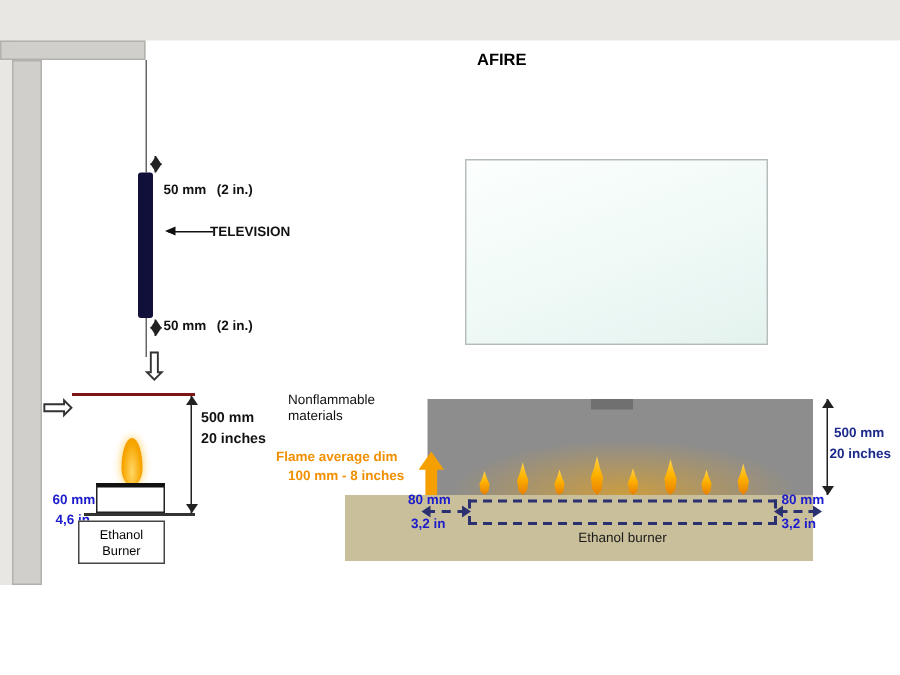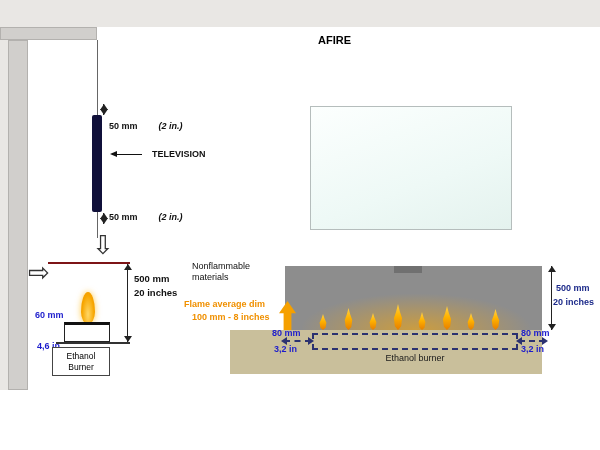--- a/index.html
+++ b/index.html
@@ -9,21 +9,21 @@
   .band { position:absolute; background:#e9e7e4; }
   .wallfill { position:absolute; background:#d1cfcc; border:1px solid #b3b1ae; }
   .line-v { position:absolute; width:1px; background:#666; }
 
   .lbl { position:absolute; font-size:9px; color:#111; line-height:1.25; white-space:nowrap; }
   .b { font-weight:bold; }
   .wrap { white-space:normal; }
   .blue { color:#1c1ccc; font-weight:bold; }
   .orange { color:#f09000; font-weight:bold; }
   .title { position:absolute; font-size:11px; font-weight:bold; color:#000; white-space:nowrap; }
-  .sp { margin-left:21px;font-style:italic; }
+  .sp { margin-left:7px; }
 
   .glyph { position:absolute; color:#333; line-height:1; font-family:"DejaVu Sans", sans-serif; }
 
   
   .vdim { position:absolute; width:0; border-left:1px solid #222; }
   .vdim::before, .vdim::after { content:""; position:absolute; left:-4px; width:0; height:0;
     border-left:4px solid transparent; border-right:4px solid transparent; }
   .vdim::before { top:0; border-bottom:6px solid #222; }
   .vdim::after { bottom:0; border-top:6px solid #222; }
 
@@ -57,21 +57,21 @@
   <div class="line-v" style="left:97px;top:212px;height:26px"></div>
 
   <div style="position:absolute;left:92px;top:115px;width:10px;height:97px;background:#10103a;border-radius:2px"></div>
 
   <div class="vdim" style="left:103px;top:104px;height:11px"></div>
   <div class="lbl b" style="left:109px;top:121px">
     <span>50 mm</span><span class="sp">(2 in.)</span>
   </div>
 
   <div class="harrow" style="left:112px;top:154px;width:30px"></div>
-  <div class="lbl b" style="left:152px;top:149px">TELEVISION</div>
+  <div class="lbl b" style="left:140px;top:149px">TELEVISION</div>
 
   <div class="vdim" style="left:103px;top:213px;height:11px"></div>
   <div class="lbl b" style="left:109px;top:212px">
     <span>50 mm</span><span class="sp">(2 in.)</span>
   </div>
 
   <div class="glyph" style="left:92px;top:232px;font-size:26px">⇩</div>
 
 
   <div style="position:absolute;left:48px;top:262px;width:82px;height:2px;background:#7d1416"></div>
@@ -83,21 +83,21 @@
               border-radius:50% 50% 50% 50% / 62% 62% 38% 38%;
               filter:drop-shadow(0 0 3px rgba(255,180,0,.7))"></div>
 
   <div style="position:absolute;left:64px;top:322px;width:46px;height:20px;background:#fff;border:1px solid #222;border-top:3px solid #111"></div>
   <div style="position:absolute;left:56px;top:342px;width:74px;height:2px;background:#333"></div>
 
   <div class="vdim" style="left:127px;top:264px;height:78px"></div>
   <div class="lbl b" style="left:134px;top:273px;font-size:9.5px">500 mm</div>
   <div class="lbl b" style="left:134px;top:287px;font-size:9.5px">20 inches</div>
 
-  <div class="lbl blue" style="left:35px;top:310px">60 mm</div>
+  <div class="lbl blue" style="left:35px;top:328px">60 mm</div>
   <div class="lbl blue" style="left:37px;top:341px">4,6 in</div>
 
   <div style="position:absolute;left:52px;top:347px;width:58px;height:29px;background:#fff;border:1px solid #444;
               display:flex;align-items:center;justify-content:center;text-align:center;font-size:8.5px;line-height:1.2">Ethanol Burner</div>
 
   <div class="title" style="left:318px;top:34px">AFIRE</div>
 
   <div style="position:absolute;left:310px;top:106px;width:202px;height:124px;border:1px solid #b5bdbc;
               background:linear-gradient(160deg,#fcfffe 0%,#eef9f6 60%,#e4f2ee 100%)"></div>
 

